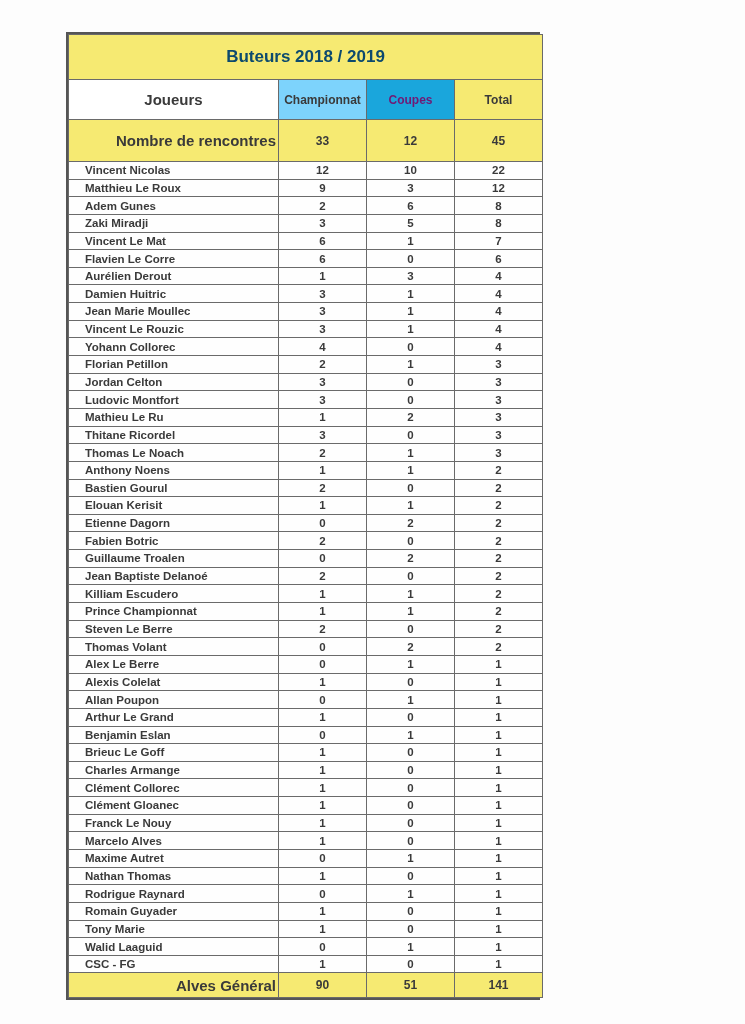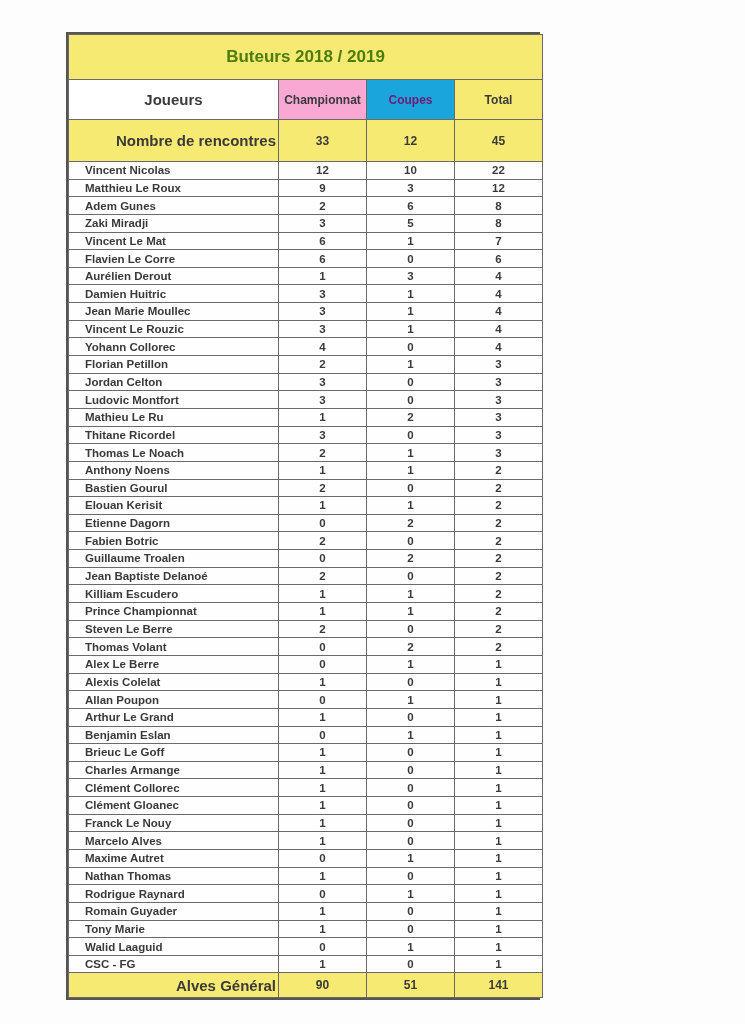--- a/index.html
+++ b/index.html
@@ -12,24 +12,24 @@
     .sheet {
       position: absolute; left: 66px; top: 32px; width: 474px;
       border: 2px solid #555; box-sizing: border-box;
     }
     table { border-collapse: collapse; width: 100%; table-layout: fixed; }
     td { border: 1px solid #6a6a6a; padding: 0; box-sizing: border-box; font-weight: bold; }
     col.c-name { width: 210px; }
     col.c-champ { width: 88px; }
     col.c-coupes { width: 88px; }
     col.c-total { width: 88px; }
-    .title-cell { background: #f6ea72; height: 45px; text-align: center; font-size: 17px; color: #4d7c0f; }
+    .title-cell { background: #f6ea72; height: 45px; text-align: center; font-size: 17px; color: #0c4a6e; }
     .hdr td { height: 40px; text-align: center; font-size: 12px; }
     .hdr .joueurs { background: #ffffff; font-size: 15px; }
-    .hdr .champ { background: #f9a8d4; }
+    .hdr .champ { background: #7dd3fc; }
     .hdr .coupes { background: #1aa6dc; color: #701a75; }
     .hdr .total { background: #f6ea72; }
     .renc td { background: #f6ea72; height: 42px; text-align: center; font-size: 12px; }
     .renc .lbl { text-align: right; padding-right: 2px; font-size: 15px; }
     .row td { height: 17.65px; font-size: 11.5px; text-align: center; background: #fefefe; line-height: 16px; }
     .row td.name { text-align: left; padding-left: 16px; }
     .tot td { background: #f6ea72; height: 25px; text-align: center; font-size: 12px; }
     .tot .lbl { text-align: right; padding-right: 2px; font-size: 15px; }
   </style>
 </head>

